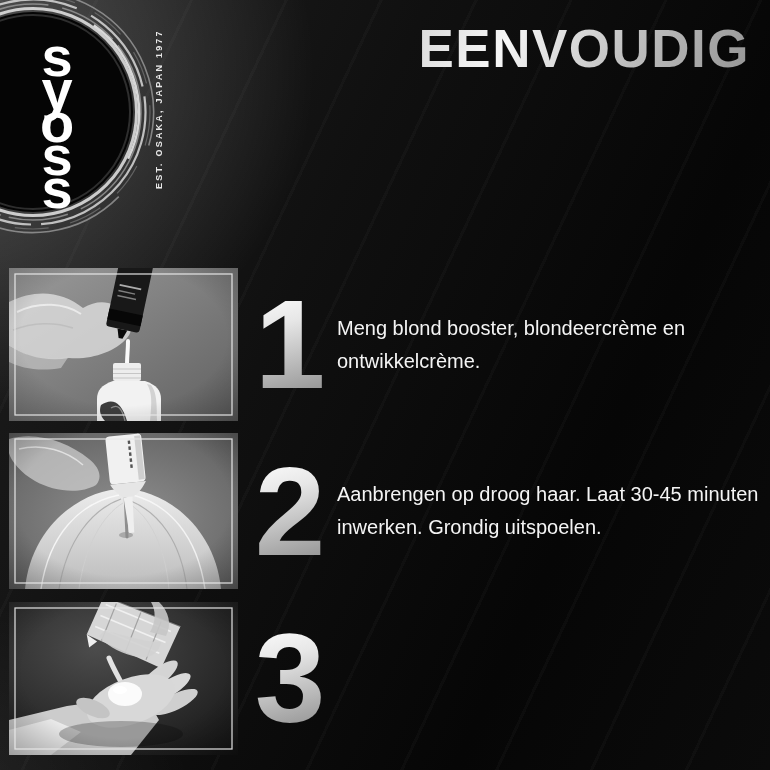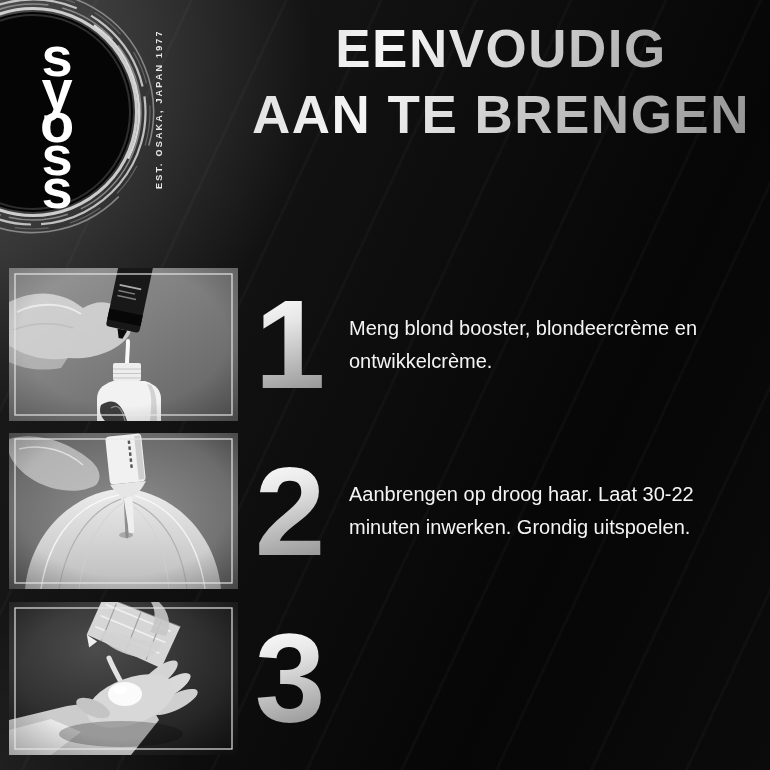--- a/index.html
+++ b/index.html
@@ -43,21 +43,21 @@
   .photo{flex:none;margin-left:9px;width:229px;align-self:stretch;}
   .photo svg{display:block;width:100%;height:100%;}
   .step-number{
     flex:none;width:78px;margin-left:13px;text-align:center;
     font-size:127px;font-weight:bold;line-height:1;
     background:linear-gradient(165deg,#ffffff 6%,#e7e7e7 34%,#bcbcbc 62%,#888888 96%);
     -webkit-background-clip:text;background-clip:text;
     -webkit-text-fill-color:transparent;color:transparent;
   }
   .step-text{
-    flex:1;margin-left:20px;padding-right:0;max-width:424px;
+    flex:1;margin-left:8px;padding-right:0;max-width:424px;
     font-size:20px;line-height:33px;color:#f4f4f4;
   }
 </style>
 </head>
 <body>
 
 <div id="canvas">
 
   <svg class="logo-ring" viewBox="0 0 340 340" aria-hidden="true">
     <circle cx="155" cy="154" r="100" fill="#050505"></circle>
@@ -67,21 +67,20 @@
     <circle cx="155" cy="154" r="112.5" fill="none" stroke="#d8d8d8" stroke-width="2.2" opacity="0.85" stroke-dasharray="90 10 140 16" transform="rotate(40 155 154)"></circle>
     <circle cx="155" cy="154" r="117" fill="none" stroke="#6f6f6f" stroke-width="1.2" opacity="0.8" stroke-dasharray="34 22"></circle>
     <circle cx="155" cy="154" r="120.5" fill="none" stroke="#bdbdbd" stroke-width="1.6" opacity="0.6" stroke-dasharray="160 60" transform="rotate(-60 155 154)"></circle>
     <circle cx="155" cy="154" r="106" fill="none" stroke="#ffffff" stroke-width="2.4" opacity="0.8" stroke-dasharray="150 520" transform="rotate(-55 155 154)"></circle>
   </svg>
   <div class="logo-word">syoss</div>
   <div class="logo-tagline">EST. OSAKA, JAPAN 1977</div>
 
   <div class="title">
     <div>EENVOUDIG</div>
-    <div>AAN TE BRENGEN</div>
   </div>
 
   <div class="step-row row-1">
     <div class="photo">
       <svg viewBox="0 0 229 153" role="img" aria-label="Hand met plastic handschoen knijpt zwarte blond booster tube leeg in witte ontwikkelcrème fles">
         <defs>
           <linearGradient id="p1bg" x1="0" y1="0" x2="1" y2="1">
             <stop offset="0" stop-color="#9a9a9a"></stop>
               <stop offset="1" stop-color="#616161"></stop>
           </linearGradient>
@@ -164,21 +163,21 @@
           <rect x="122" y="26" width="2.4" height="3.4" fill="#555"></rect>
           <rect x="122" y="32" width="2.4" height="3.4" fill="#555"></rect>
           <path d="M100,50 C104,58 109,62 112,64 L122,64 C126,62 131,58 136,50 Z" fill="#e6e6e6"></path>
           <polygon points="112,64 121,64 119,100 114,100" fill="#efefef"></polygon>
         </g>
         <rect width="229" height="156" fill="url(#p2vg)"></rect>
         <rect x="6" y="6" width="217" height="144" fill="none" stroke="#e8e8e8" stroke-width="1.3" opacity="0.9"></rect>
       </svg>
     </div>
     <div class="step-number">2</div>
-    <div class="step-text">Aanbrengen op droog haar. Laat 30-22 minuten inwerken. Grondig uitspoelen.</div>
+    <div class="step-text">Aanbrengen op droog haar. Laat 30-45 minuten inwerken. Grondig uitspoelen.</div>
   </div>
 
   <div class="step-row row-3">
     <div class="photo">
       <svg viewBox="0 0 229 153" role="img" aria-label="Masker sachet wordt uitgeknepen in een open handpalm">
         <defs>
           <radialGradient id="p3bg" cx="0.38" cy="0.3" r="0.95">
             <stop offset="0" stop-color="#4c4c4c"></stop>
               <stop offset="1" stop-color="#121212"></stop>
           </radialGradient>

